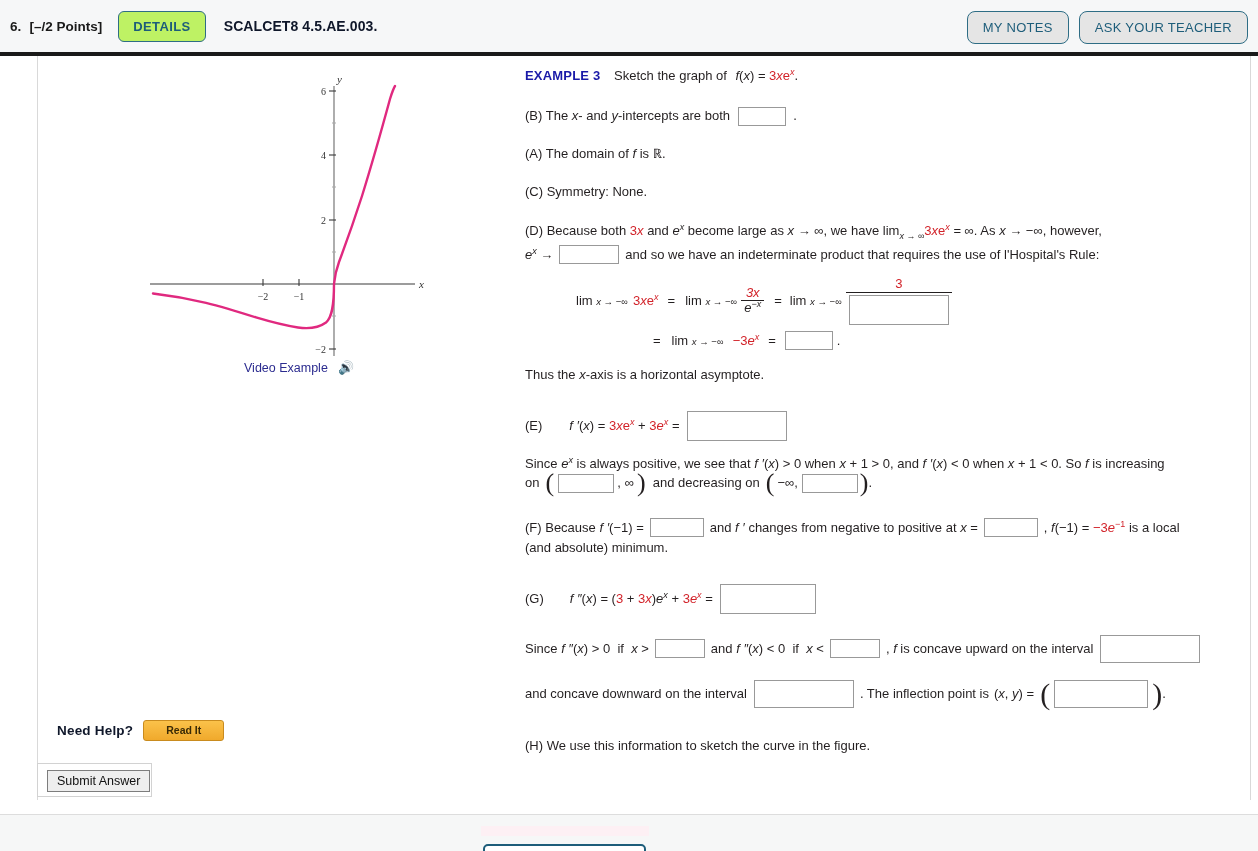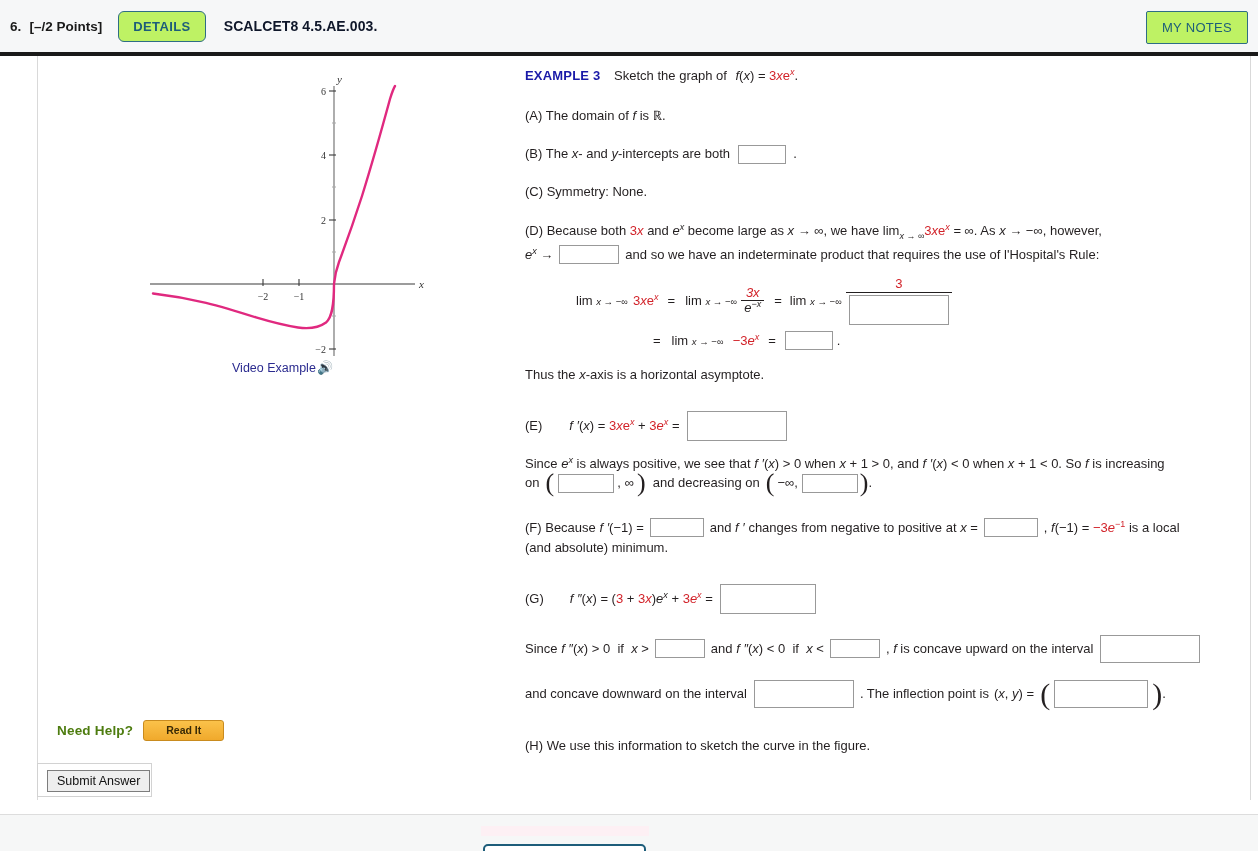--- a/index.html
+++ b/index.html
@@ -43,23 +43,23 @@
   .hdr-label {
     margin-left: 18px;
     font-size: 14px; font-weight: bold; color: #0f172a;
     letter-spacing: .1px;
   }
   .hdr-right {
     position: absolute; right: 10px; top: 11px;
     display: flex; gap: 10px;
   }
   .hdr-obtn {
-    background: #bef264;
+    background: #e5e5e5;
     border: 1px solid #2e6d85;
-    border-radius: 2px;
+    border-radius: 8px;
     color: #1d5d7a;
     font-size: 13px; font-weight: normal;
     letter-spacing: .3px;
     padding: 9px 15px;
     line-height: 1;
     cursor: pointer;
   }
 
   
   #panel {
@@ -88,35 +88,35 @@
     background: #fdf0f4;
   }
 
   
   #graph-wrap {
     position: absolute; left: 140px; top: 66px;
     width: 300px; height: 320px;
   }
   #graph-svg { display: block; }
   #video-example {
-    position: absolute; left: 232px; top: 360px;
+    position: absolute; left: 244px; top: 360px;
     font-size: 12.5px; color: #2b2b8f;
-    display: flex; align-items: center; gap: 2px;
+    display: flex; align-items: center; gap: 11px;
     cursor: pointer;
     text-align: center;
   }
   #video-example .sp { color: #888; font-size: 13px; }
 
   
   #need-help {
     position: absolute; left: 57px; top: 720px;
     display: flex; align-items: center; gap: 10px;
   }
   #need-help-label {
-    font-size: 13.5px; font-weight: bold; color: #4d7c0f;
+    font-size: 13.5px; font-weight: bold; color: #0f172a;
     letter-spacing: .2px;
   }
   #read-it {
     background: linear-gradient(#fbc24a, #f0a92c);
     border: 1px solid #c98b1e;
     border-radius: 3px;
     color: #3a2a06;
     font-size: 10.5px; font-weight: bold;
     padding: 4px 22px; line-height: 1;
     cursor: pointer;
@@ -209,20 +209,21 @@
 </head>
 <body>
 
 <div id="header">
   <span class="hdr-num">6.</span>
   <span class="hdr-points">[–/2 Points]</span>
   <button class="hdr-btn">DETAILS</button>
   <span class="hdr-label">SCALCET8 4.5.AE.003.</span>
   <div class="hdr-right">
     <button class="hdr-obtn">MY NOTES</button>
+    <button class="hdr-obtn">ASK YOUR TEACHER</button>
   </div>
 </div>
 
 <div id="panel"></div>
 
 <div id="graph-wrap">
   <svg id="graph-svg" width="300" height="320" viewBox="0 0 300 320">
 
     <line x1="10" y1="218" x2="275" y2="218" stroke="#3a3a3a" stroke-width="1.1"></line>
 
@@ -269,28 +270,28 @@
 </div>
 
 <div id="content">
 
   <div class="blk" style="margin-bottom:20px;">
     <span class="ex-label">EXAMPLE 3</span>
     <span style="margin-left:10px;">Sketch the graph of</span>
     <span style="margin-left:5px;"><span class="ital">f</span>(<span class="ital">x</span>) = <span class="red">3<span class="ital">x</span>e</span><sup class="red ital">x</sup>.</span>
   </div>
 
-  <div class="blk" style="margin-bottom:19px;">
-    <span>(A) The domain of <span class="ital">f</span> is <span style="font-family:'Liberation Serif',serif;">ℝ</span>.</span>
-  </div>
-
   <div class="blk" style="margin-bottom:18px;">
     <span>(B) The <span class="ital">x</span>- and <span class="ital">y</span>-intercepts are both</span>
     <span class="ib ib-b" style="margin:0 4px;"></span>
     <span>.</span>
+  </div>
+
+  <div class="blk" style="margin-bottom:19px;">
+    <span>(A) The domain of <span class="ital">f</span> is <span style="font-family:'Liberation Serif',serif;">ℝ</span>.</span>
   </div>
 
   <div class="blk" style="margin-bottom:19px;">
     <span>(C) Symmetry: None.</span>
   </div>
 
   <div class="blk">
     <span>(D) Because both <span class="red">3<span class="ital">x</span></span> and <span class="ital">e</span><sup class="ital">x</sup> become large as <span class="ital">x</span> → ∞, we have lim<sub class="ital">x → ∞</sub><span class="red">3<span class="ital">x</span>e</span><sup class="red ital">x</sup> = ∞. As <span class="ital">x</span> → −∞, however,</span>
   </div>
   <div class="blk" style="margin-top:5px;display:flex;align-items:center;">

